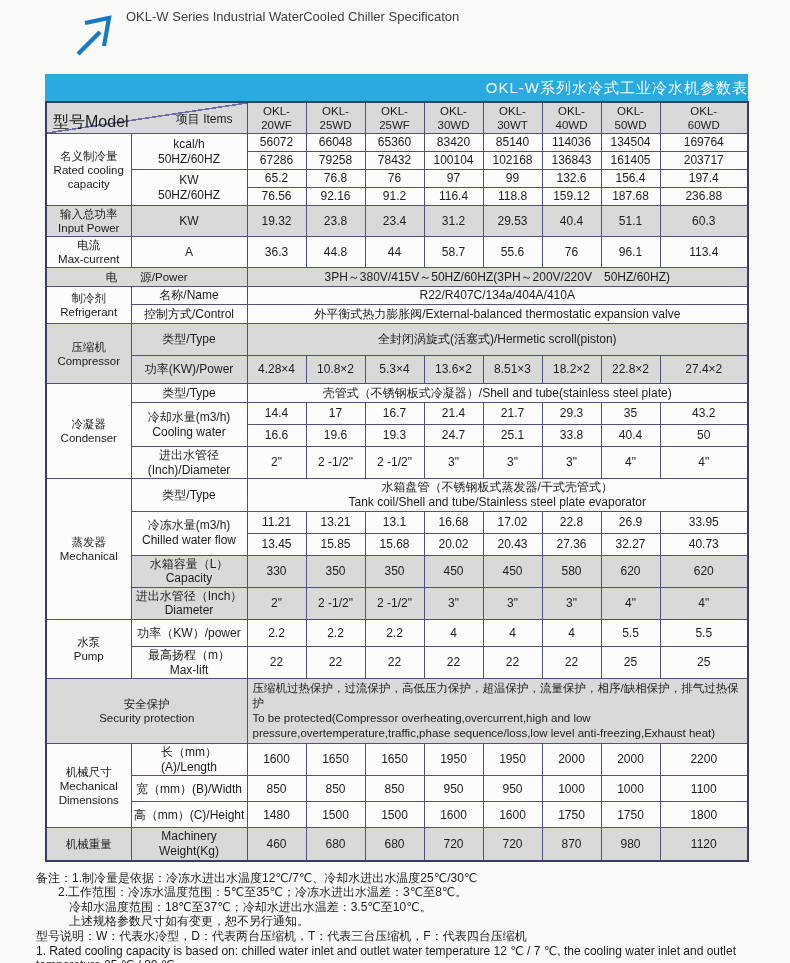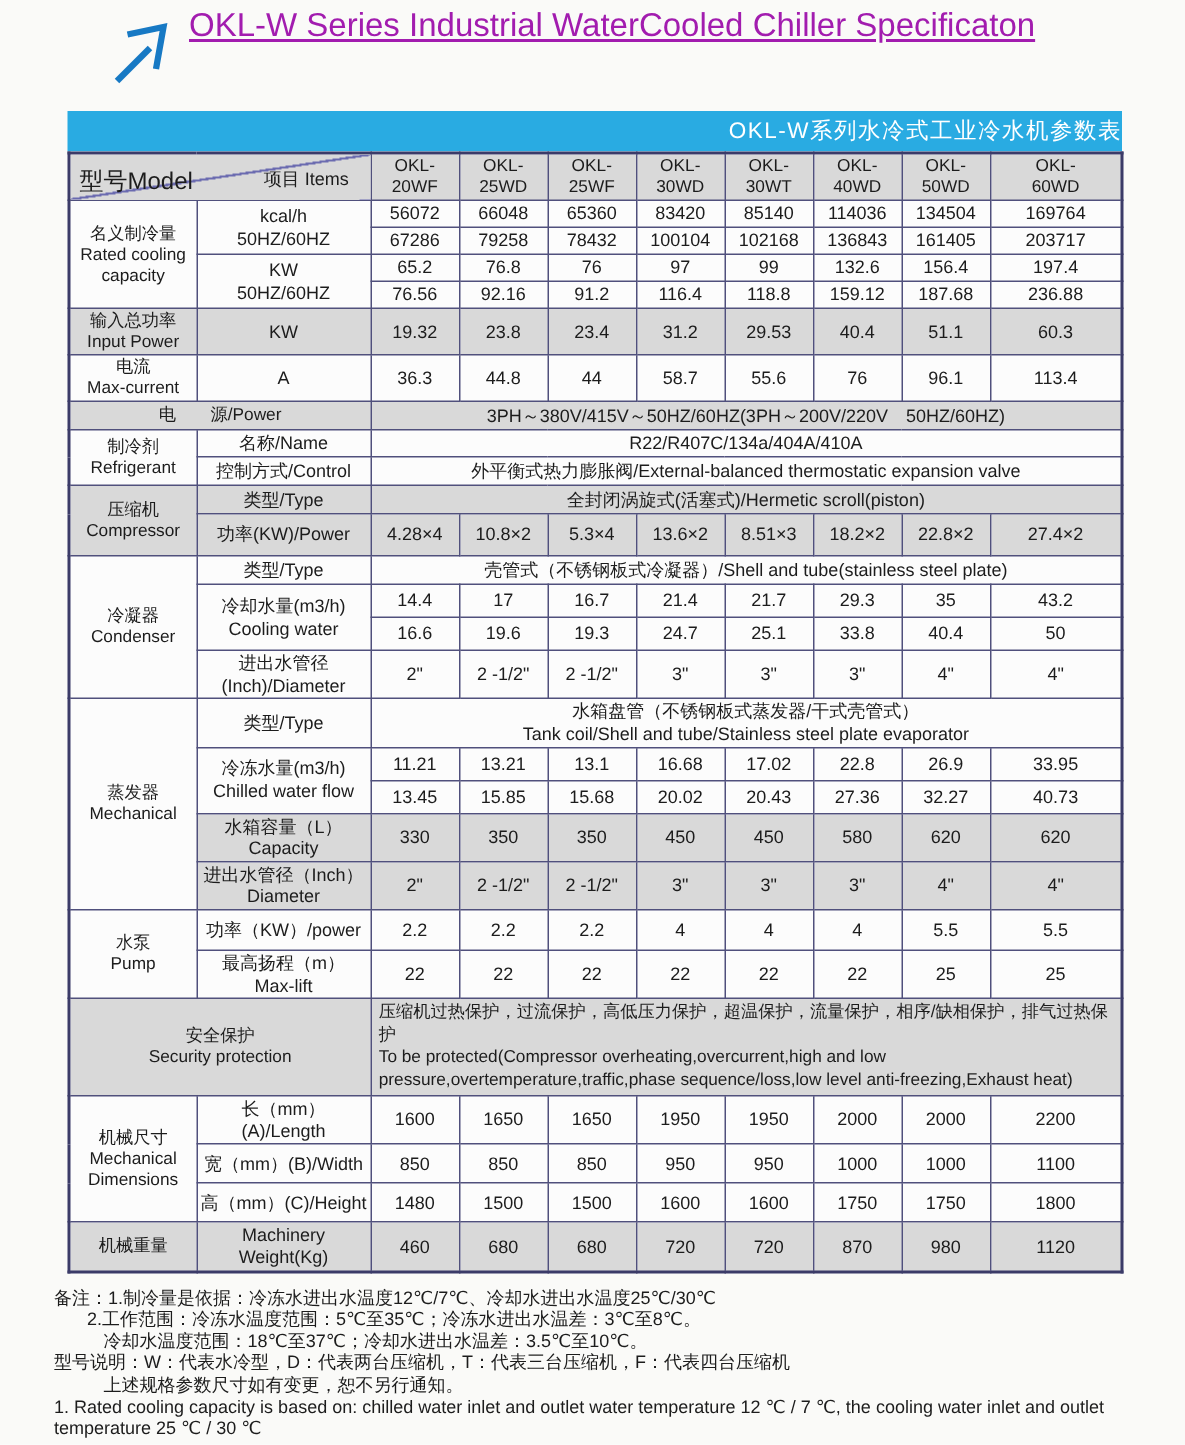--- a/index.html
+++ b/index.html
@@ -8,21 +8,21 @@
     background:#fafaf8;color:#1c1c1c;
     font-family:"Liberation Sans","DejaVu Sans",sans-serif;
   }
   .page{position:relative;width:790px;height:963px;}
 
   
   .doc-header{display:flex;align-items:flex-start;padding:6px 0 0 72px;height:62px;}
   .logo{flex:0 0 auto;margin-top:4px;}
   .titles{margin-left:10px;}
   .title-zh{font-size:26px;font-weight:600;letter-spacing:1px;line-height:30px;color:#111;}
-  .title-en{font-size:22px;font-weight:400;line-height:22px;color:#a21caf;text-decoration:underline;}
+  .title-en{font-size:13px;font-weight:400;line-height:22px;color:#404040;}
 
   
   .banner{
     margin:6px 0 0 45px;width:703px;height:27px;line-height:27px;
     background:#29abe2;color:#ffffff;text-align:right;
     font-size:15px;font-weight:500;letter-spacing:1px;
     box-sizing:border-box;
   }
 
   
@@ -192,21 +192,21 @@
         <tr style="height: 18px;">
           <td rowspan="2" class="head">制冷剂
 Refrigerant</td>
           <td class="item">名称/Name</td>
           <td colspan="8" class="val">R22/R407C/134a/404A/410A</td>
         </tr>
         <tr style="height: 19px;">
           <td class="item">控制方式/Control</td>
           <td colspan="8" class="val">外平衡式热力膨胀阀/External-balanced thermostatic expansion valve</td>
         </tr>
-        <tr class="shade" style="height: 19px; margin-left: 14px;">
+        <tr class="shade" style="height: 32px; margin-left: 14px;">
           <td rowspan="2" class="head">压缩机
 Compressor</td>
           <td class="item">类型/Type</td>
           <td colspan="8" class="val">全封闭涡旋式(活塞式)/Hermetic scroll(piston)</td>
         </tr>
         <tr class="shade" style="height: 28px;">
           <td class="item">功率(KW)/Power</td>
           <td class="val">4.28×4</td>
           <td class="val">10.8×2</td>
           <td class="val">5.3×4</td>
@@ -389,19 +389,19 @@
           <td class="val">980</td>
           <td class="val">1120</td>
         </tr>
       </tbody>
   </table>
 
   <div class="notes">
       <div class="note" style="padding-left: 0px;">备注：1.制冷量是依据：冷冻水进出水温度12℃/7℃、冷却水进出水温度25℃/30℃</div>
       <div class="note" style="padding-left: 22px;">2.工作范围：冷冻水温度范围：5℃至35℃；冷冻水进出水温差：3℃至8℃。</div>
       <div class="note" style="padding-left: 33px;">冷却水温度范围：18℃至37℃；冷却水进出水温差：3.5℃至10℃。</div>
+      <div class="note" style="padding-left: 33px;">上述规格参数尺寸如有变更，恕不另行通知。</div>
       <div class="note" style="padding-left: 0px;">型号说明：W：代表水冷型，D：代表两台压缩机，T：代表三台压缩机，F：代表四台压缩机</div>
-      <div class="note" style="padding-left: 33px;">上述规格参数尺寸如有变更，恕不另行通知。</div>
       <div class="note" style="padding-left: 0px;">1. Rated cooling capacity is based on: chilled water inlet and outlet water temperature 12 ℃ / 7 ℃, the cooling water inlet and outlet</div>
       <div class="note" style="padding-left: 0px;">temperature 25 ℃ / 30 ℃</div>
     </div>
 
 </div>
 
 </body></html>

